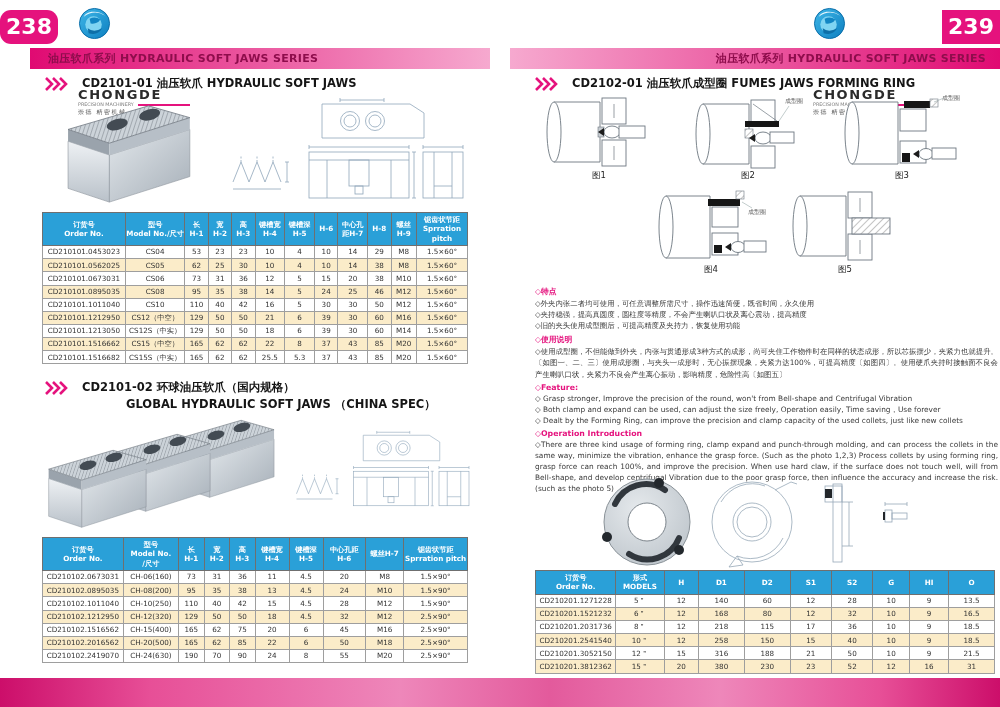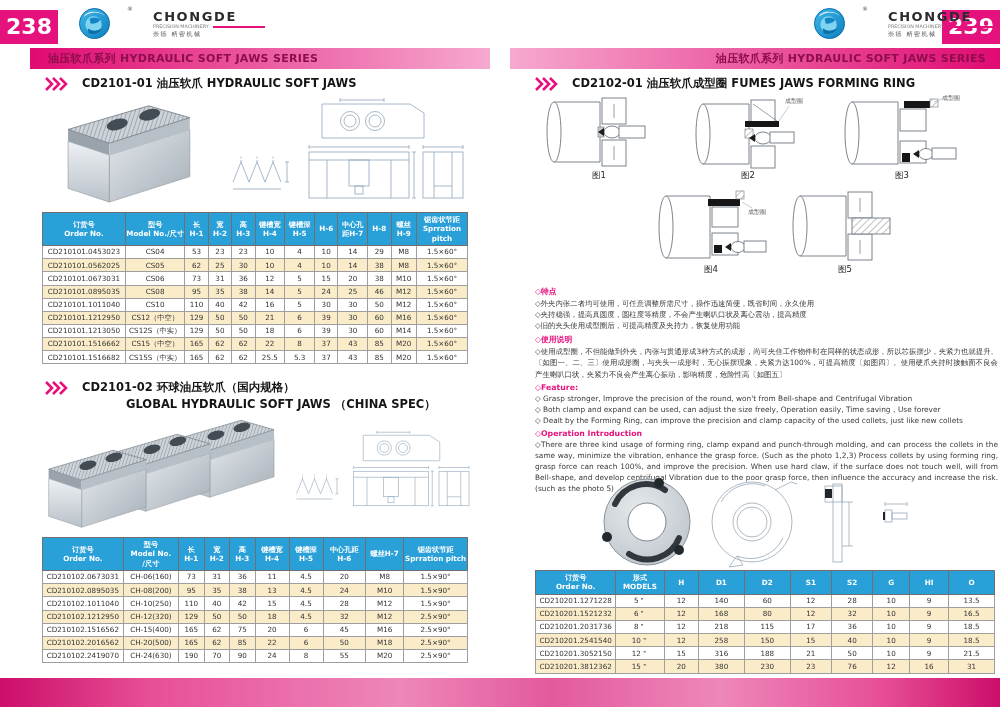--- a/index.html
+++ b/index.html
@@ -4,24 +4,24 @@
 <style>
   html,body{margin:0;padding:0;background:#fff;}
   body{width:1000px;height:707px;font-family:"DejaVu Sans","Liberation Sans",sans-serif;-webkit-font-smoothing:antialiased;}
   .spread{position:relative;width:1000px;height:707px;background:#fff;overflow:hidden;}
   .page{position:absolute;top:0;height:707px;width:500px;}
   .page-left{left:0;}
   .page-right{left:500px;}
 
   .pagenum{position:absolute;top:10px;width:58px;height:34px;background:#E5127D;color:#fff;
            font-weight:bold;font-size:22px;text-align:center;line-height:34px;}
-  .pagenum.pl{left:0;}
+  .pagenum.pl{left:0;border-radius:11px;}
   .pagenum.pr{right:0;}
 
-  .logo{position:absolute;top:7px;display:flex;align-items:flex-start;gap:20px;}
+  .logo{position:absolute;top:7px;display:flex;align-items:flex-start;gap:20px;flex-direction:column;}
   .logo.left{left:78px;}
   .logo.right{left:313px;}
   .logo-globe{width:33px;height:33px;flex:0 0 auto;}
   .logo-reg{font-size:6px;color:#555;margin:-2px 0 0 -4px;}
   .logo-lines{display:flex;flex-direction:column;line-height:1.1;margin-top:3px;}
   .logo-name{font-size:13px;font-weight:bold;color:#2b2b2b;letter-spacing:1.6px;}
   .logo-sub{font-size:4.8px;color:#7a7a7a;white-space:nowrap;display:flex;align-items:center;}
   .logo-sub::after{content:"";display:inline-block;width:52px;height:2px;background:#E5127D;margin-left:4px;}
   .logo-cn{font-size:6px;color:#555;letter-spacing:1.5px;margin-top:1px;}
 
@@ -788,21 +788,21 @@
             <td>9</td>
             <td>21.5</td>
           </tr>
           <tr>
             <td>CD210201.3812362</td>
             <td>15＂</td>
             <td>20</td>
             <td>380</td>
             <td>230</td>
             <td>23</td>
-            <td>76</td>
+            <td>52</td>
             <td>12</td>
             <td>16</td>
             <td>31</td>
           </tr>
         </tbody>
     </table>
   </div>
 
   <div class="bottom-bar"></div>
 </div>

